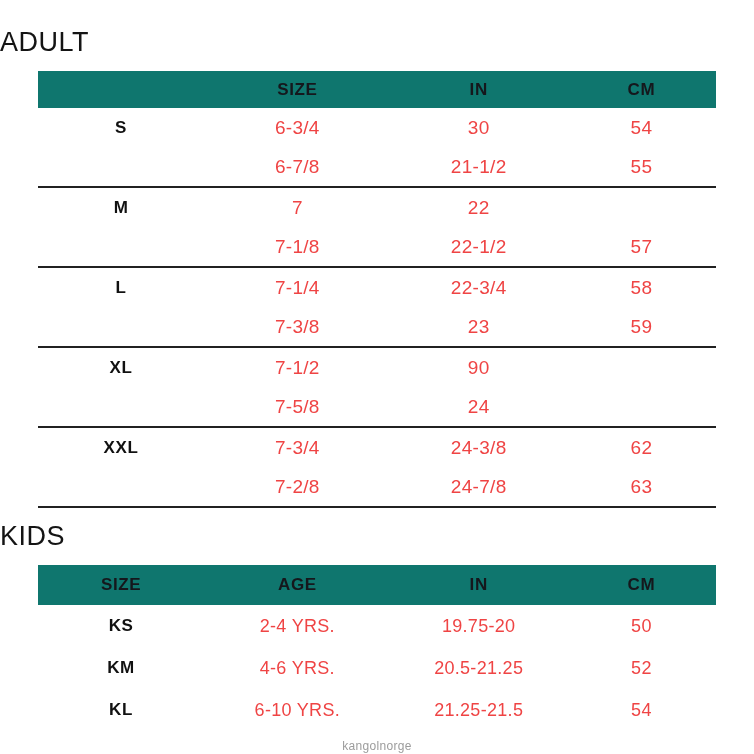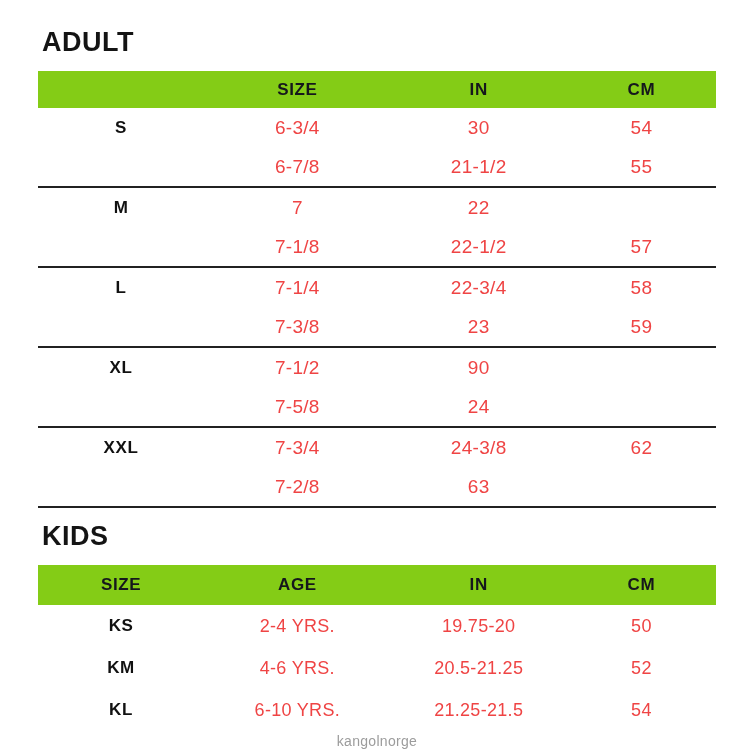--- a/index.html
+++ b/index.html
@@ -6,42 +6,41 @@
   html, body { background: #ffffff; }
   body {
     width: 754px; height: 754px;
     font-family: "Liberation Sans", sans-serif;
     overflow: hidden;
   }
   .page { position: relative; width: 754px; height: 754px; background: #fff; }
 
   .section-title {
     font-size: 27px;
-    font-weight: 700;
+    font-weight: 400;
     color: #141414;
     letter-spacing: 0.5px;
-    margin-left: 42px;
   }
   .title-adult { padding-top: 27px; }
   .title-kids  { margin-top: 13px; }
 
   .table { width: 678px; margin-left: 38px; }
   .table-adult { margin-top: 13px; }
   .table-kids  { margin-top: 13px; }
 
   .grid-row {
     display: grid;
     grid-template-columns: 24.5% 27.5% 26% 22%;
     align-items: center;
     text-align: center;
   }
 
   .band {
     height: 37px;
-    background: #84cc16;
+    background: #0f766e;
     font-weight: 700;
     font-size: 17px;
     letter-spacing: 0.6px;
     color: #15171c;
   }
   .table-kids .band { height: 40px; }
 
   .size-group { border-bottom: 2px solid #212121; }
   .size-group .grid-row { height: 39px; }
 
@@ -54,23 +53,23 @@
   .cell-value {
     font-size: 19px;
     font-weight: 300;
     color: #ef4444;
     letter-spacing: 0.3px;
   }
   .kids-row { height: 42px; }
   .kids-row .cell-value { font-size: 18px; }
 
   .footer {
-    margin-top: 2px;
+    margin-top: 8px;
     text-align: center;
-    font-size: 14px;
+    font-size: 12px;
     color: #9c9c9c;
     letter-spacing: 0.3px;
   }
 </style>
 </head>
 <body>
 
 <div class="page">
 
   <h1 class="section-title title-adult">ADULT</h1>
@@ -143,20 +142,21 @@
   <div class="size-group">
     <div class="grid-row t-row">
       <div class="cell cell-label">XXL</div>
       <div class="cell cell-value">7-3/4</div>
       <div class="cell cell-value">24-3/8</div>
       <div class="cell cell-value">62</div>
     </div>
     <div class="grid-row t-row">
       <div class="cell cell-label"></div>
       <div class="cell cell-value">7-2/8</div>
+      <div class="cell cell-value">24-7/8</div>
       <div class="cell cell-value">63</div>
     </div>
   </div>
 </div>
   </div>
 
   <h1 class="section-title title-kids">KIDS</h1>
 
   <div class="table table-kids">
     <div class="grid-row band">

